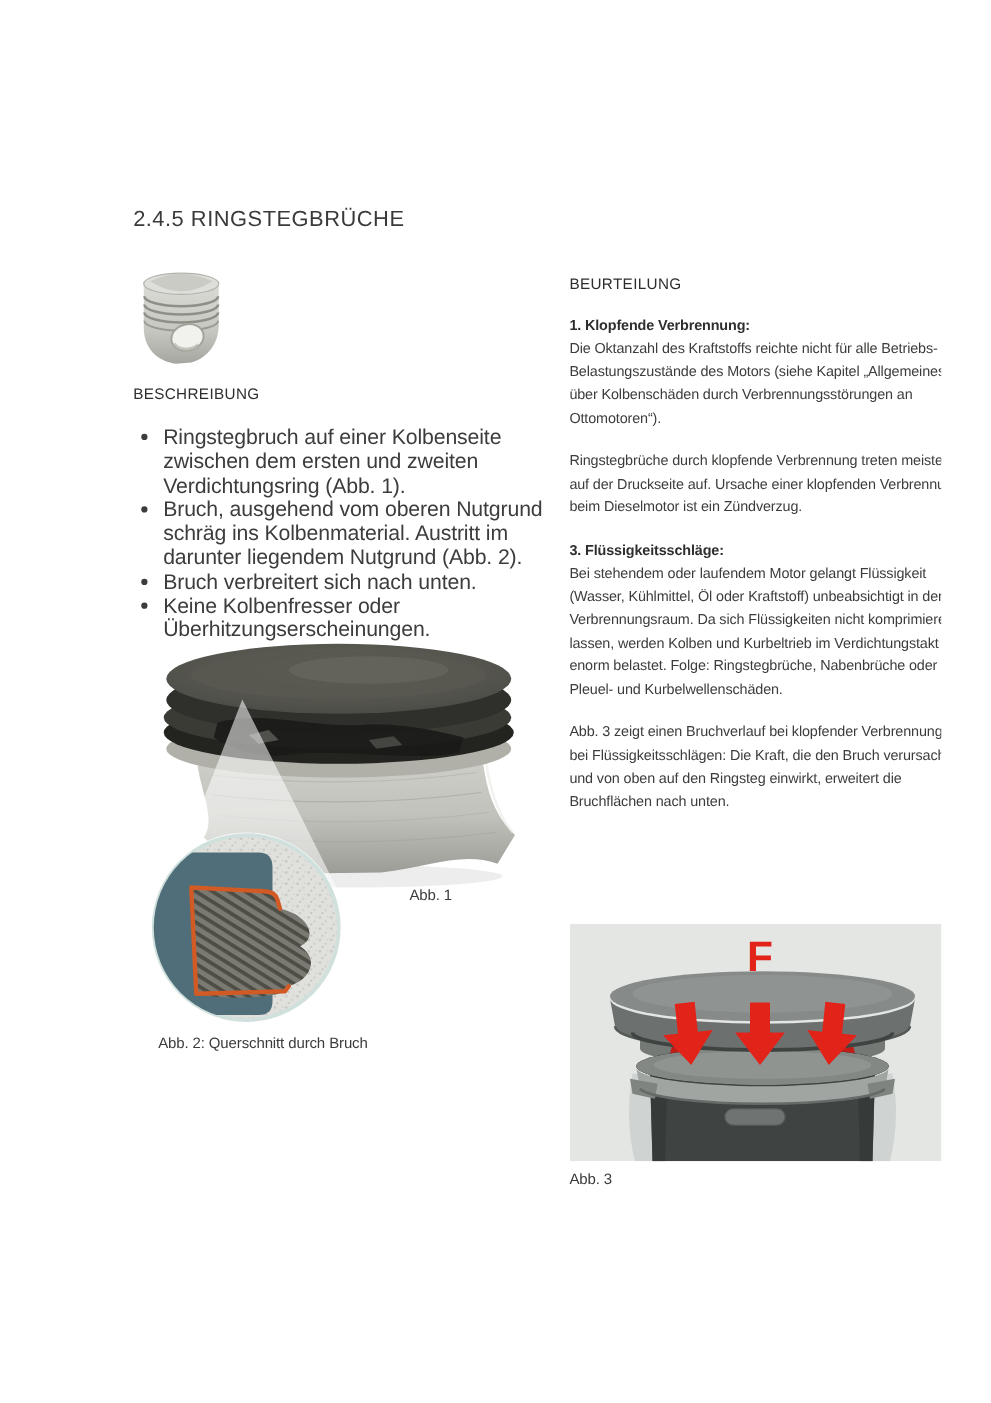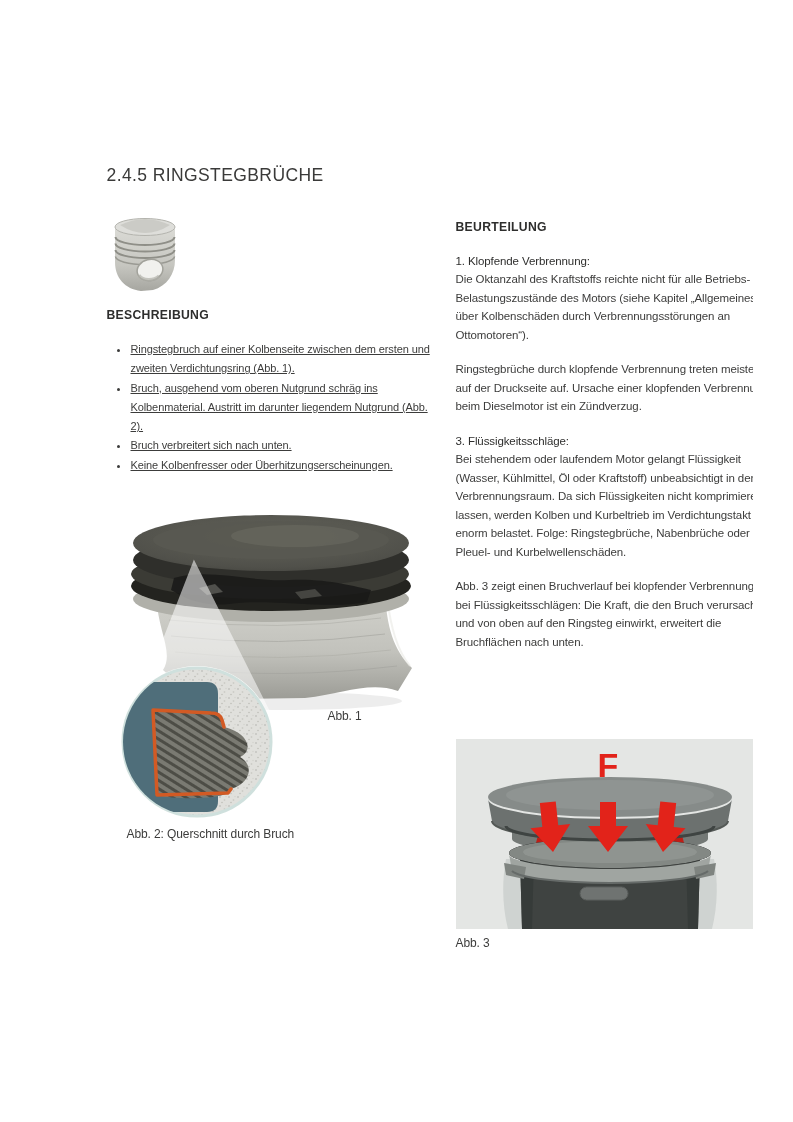--- a/index.html
+++ b/index.html
@@ -10,36 +10,36 @@
     font-family:"Liberation Sans","DejaVu Sans",sans-serif;
     color:#3c3c3b;
     -webkit-font-smoothing:antialiased;
   }
   .page-title {
     position:absolute; left:66px; top:153px;
     font-size:17.5px; font-weight:400; letter-spacing:0.4px; color:#3a3a39;
   }
   .thumb { position:absolute; left:66px; top:202px; width:76px; height:84px; }
   .section-heading {
-    font-size:12.2px; font-weight:700; letter-spacing:0.3px; color:#2e2e2d;
+    font-size:12.2px; font-weight:400; letter-spacing:0.3px; color:#2e2e2d;
   }
   .left-heading { position:absolute; left:66px; top:296px; }
   .bullet-list {
     position:absolute; left:66px; top:328px; width:332px;
-    font-size:11px; line-height:19.3px; letter-spacing:-0.1px;
-    list-style:disc; padding-left:23px;text-decoration:underline;
+    font-size:17px; line-height:19.3px; letter-spacing:-0.1px;
+    list-style:disc; padding-left:23px;
   }
   .bullet-list li { padding-left:1px; }
   .right-col {
     position:absolute; left:415px; top:206px; width:322px;
     font-size:11.5px; line-height:18.5px; letter-spacing:-0.1px;
   }
   .right-col .section-heading { margin-bottom:15px; }
   .right-col p { margin-bottom:16px; }
-  .cause-heading { font-weight:400; color:#2e2e2d; }
+  .cause-heading { font-weight:700; color:#2e2e2d; }
   .fig1-wrap { position:absolute; left:78px; top:486px; width:332px; height:344px; }
   .fig-label {
     position:absolute; font-size:12px; letter-spacing:-0.1px; color:#3c3c3b;
   }
   .fig1-label { left:287px; top:697px; }
   .fig2-caption { left:86px; top:815px; }
   .fig3-wrap { position:absolute; left:415px; top:727px; width:308px; height:190px; }
   .fig3-caption { left:415px; top:924px; }
 </style>
 </head>

